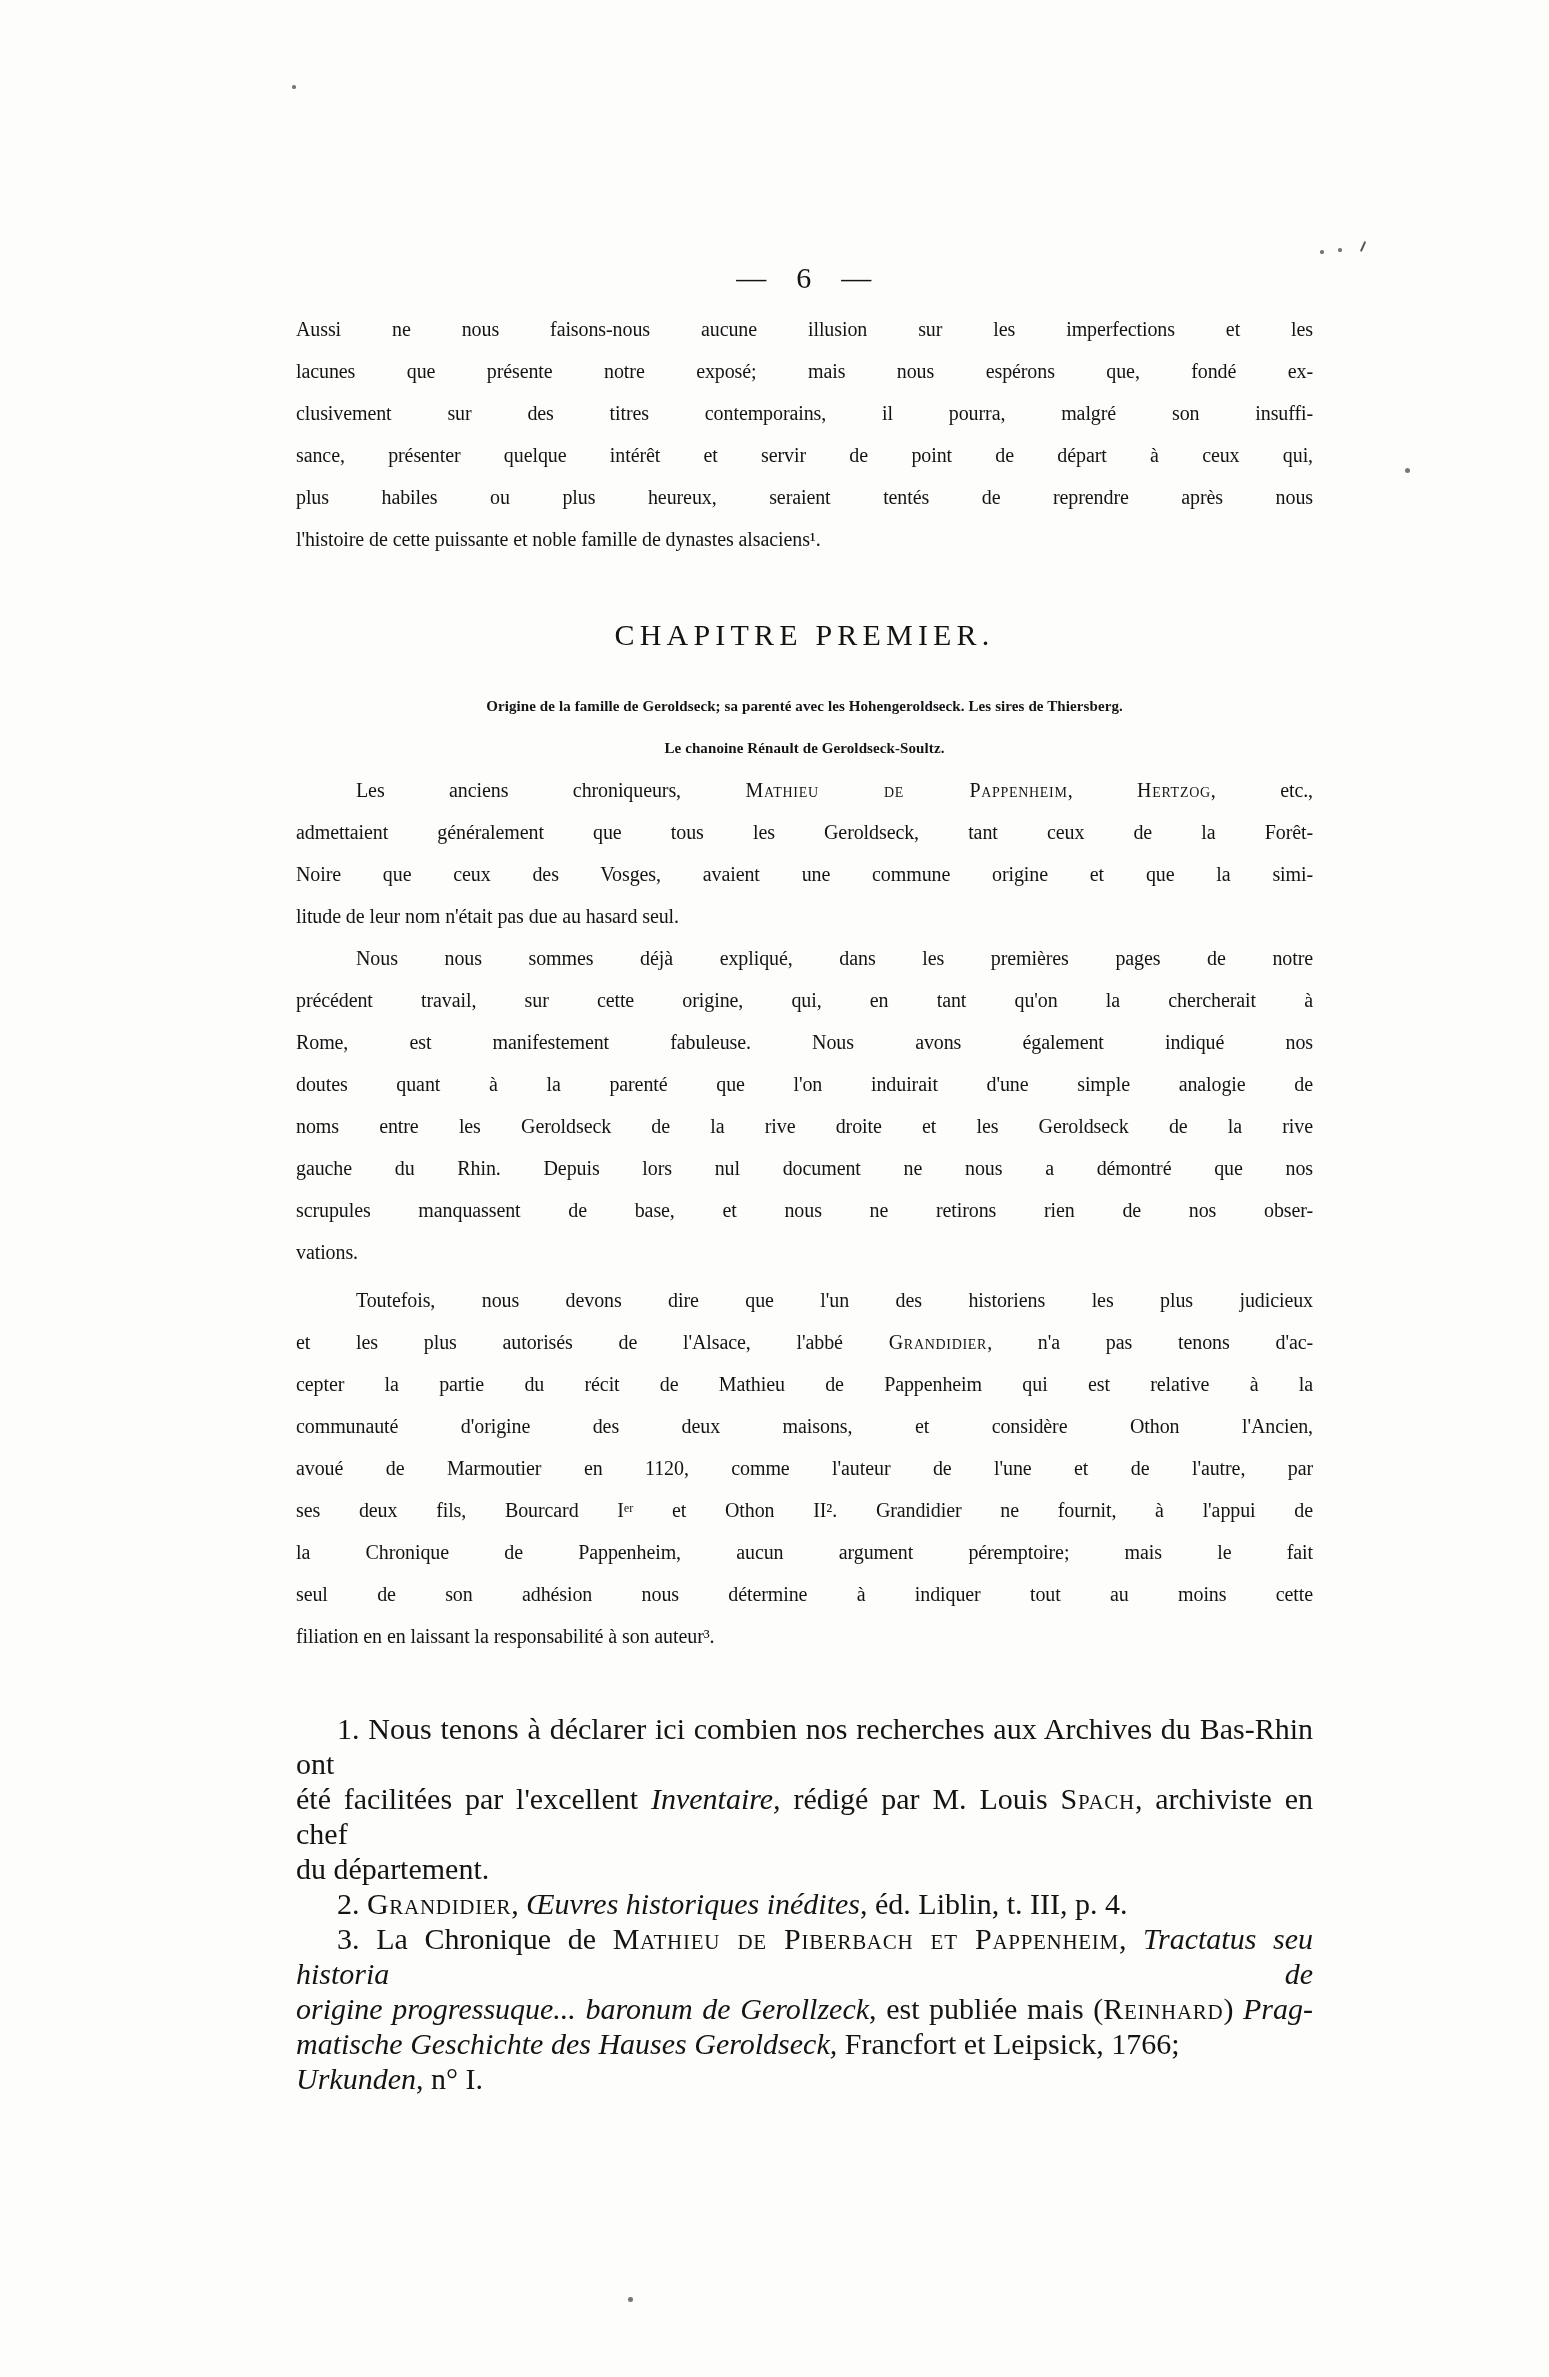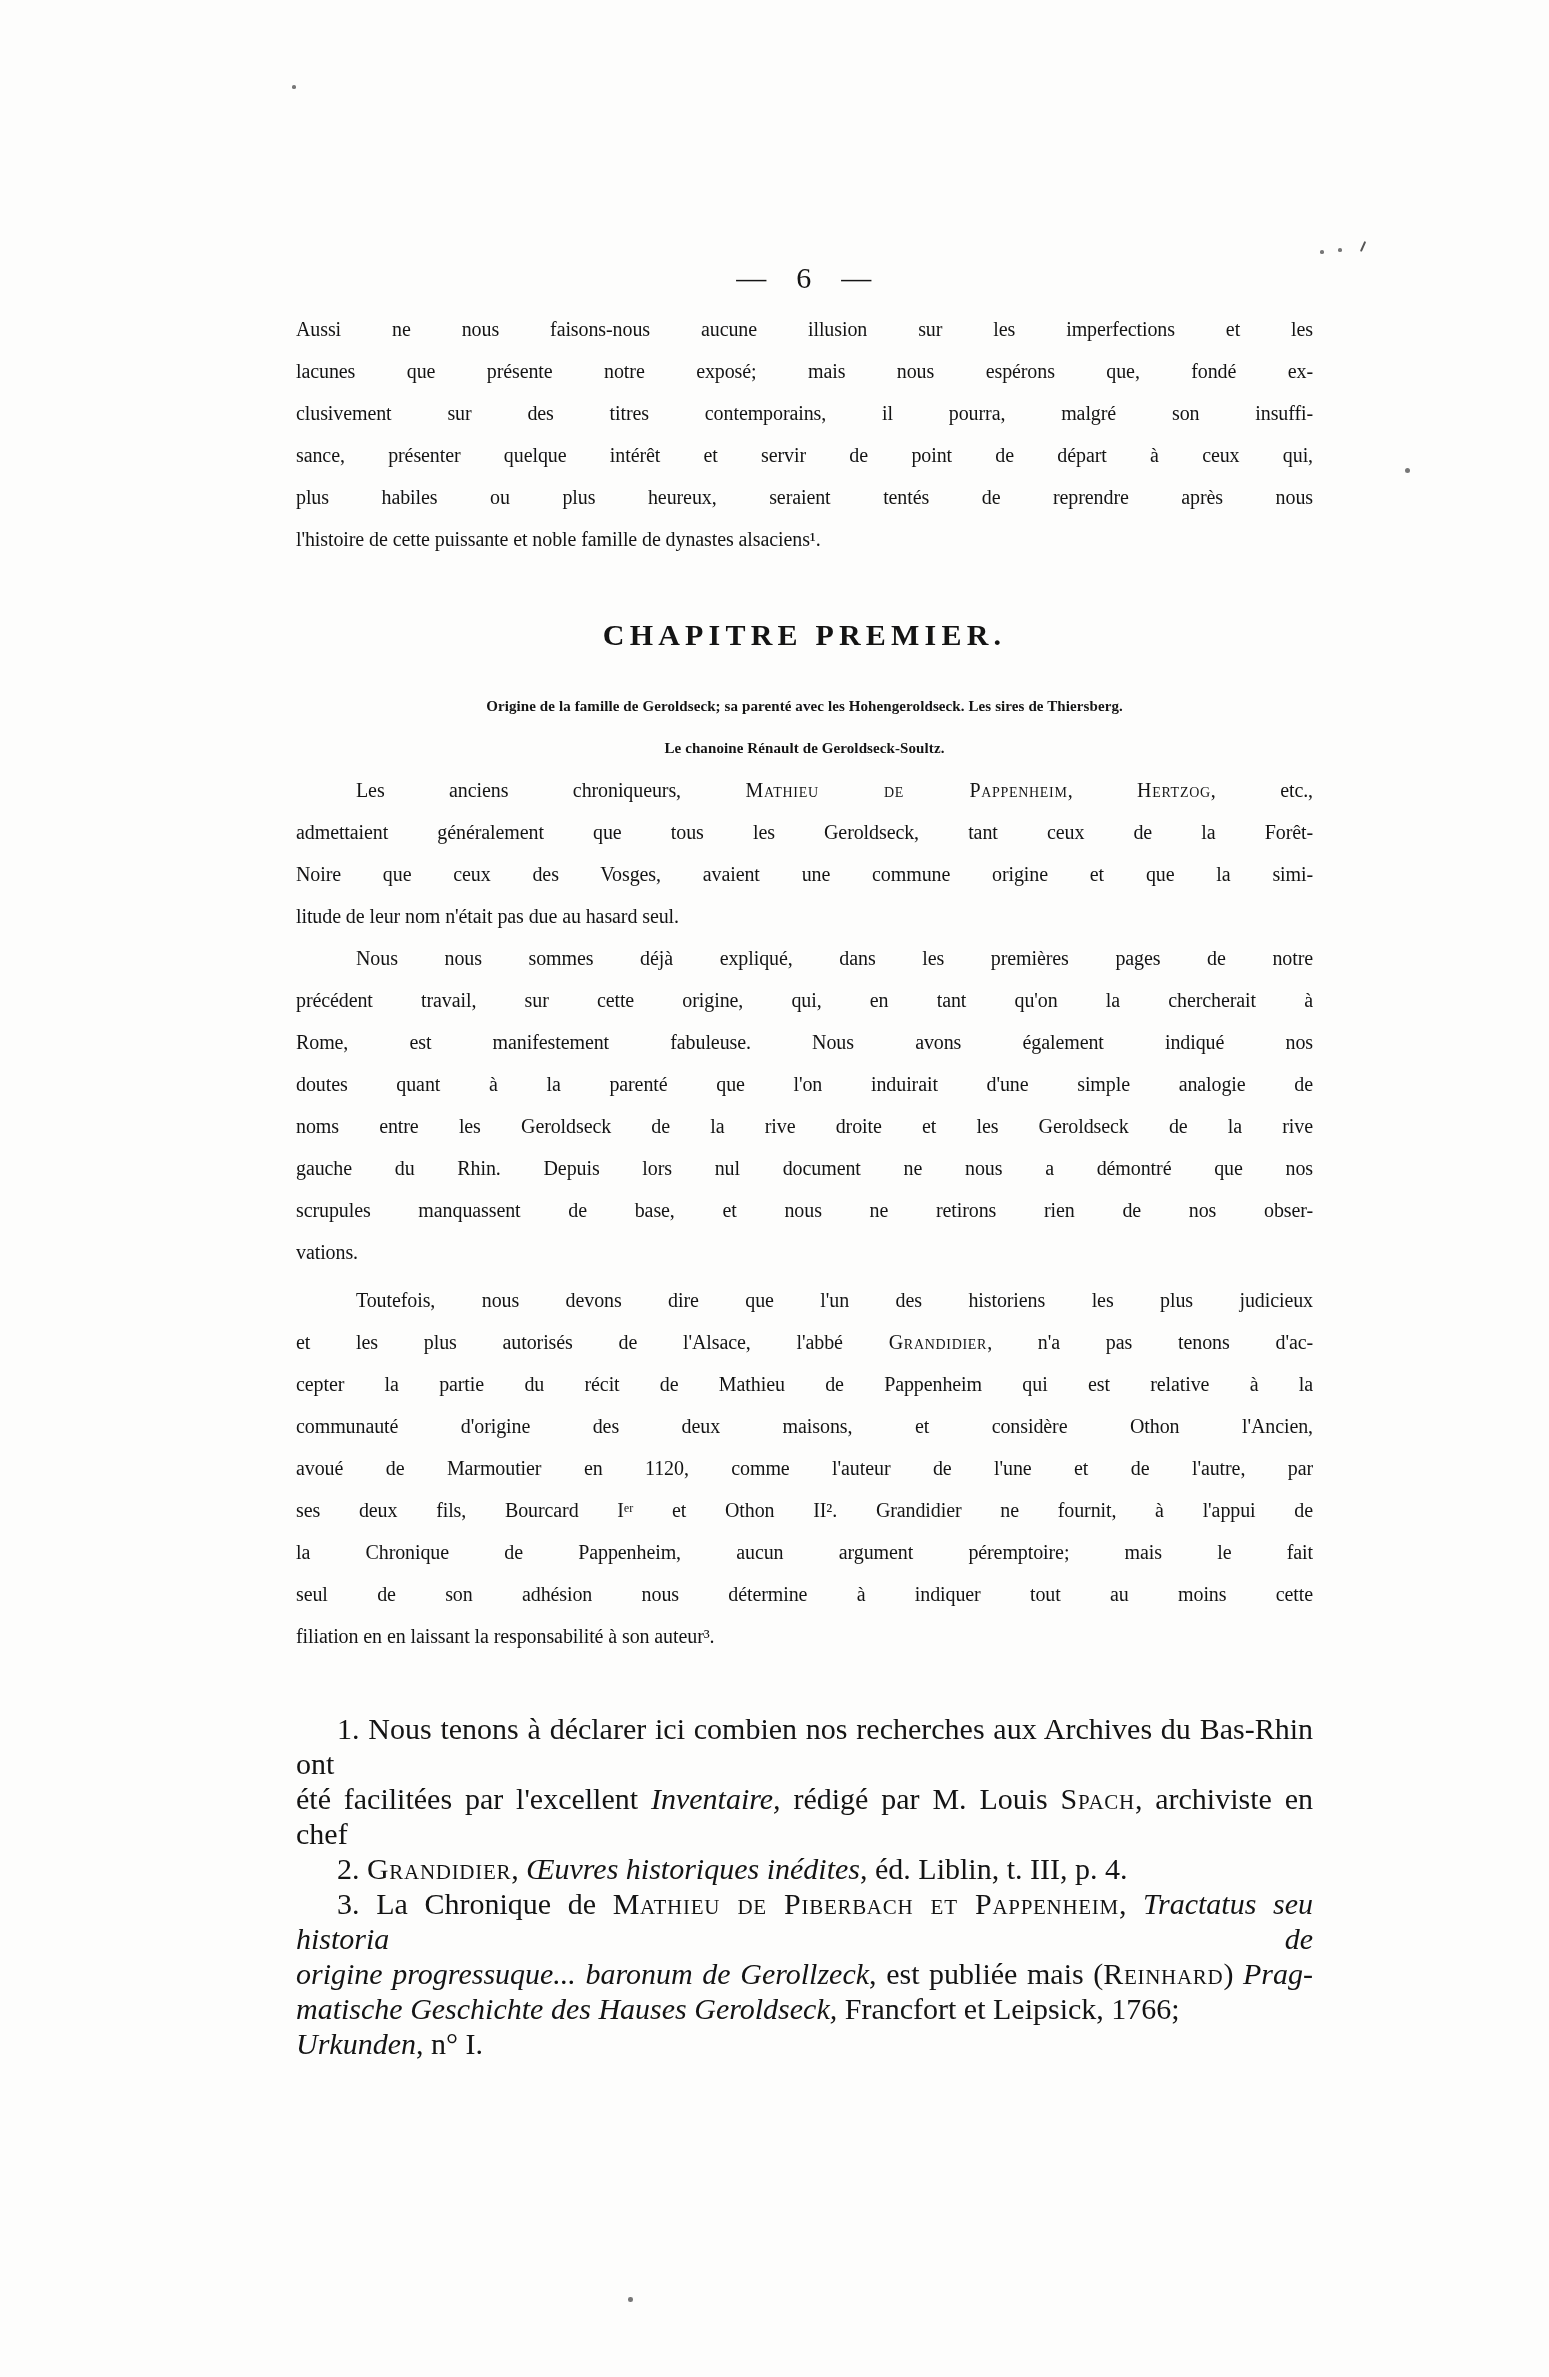--- a/index.html
+++ b/index.html
@@ -11,21 +11,21 @@
   .pagenum{
     position:absolute;left:296px;top:261px;width:1017px;text-align:center;
     font-size:30px;word-spacing:19.4px;letter-spacing:1.5px;
   }
   .column{position:absolute;left:296px;top:308px;width:1017px;}
   .line{line-height:42px;font-size:20px;letter-spacing:-0.1px;text-align:left;}
   .jl{text-align:justify;text-align-last:justify;}
   .in1{text-indent:60px;}
   .in2{text-indent:41px;}
   .chapter{
-    margin:52px 0 0 0;font-size:30px;font-weight:700;text-align:center;
+    margin:52px 0 0 0;font-size:30px;font-weight:400;text-align:center;
     letter-spacing:5.2px;line-height:45px;
   }
   .subtitle{margin-top:28px;font-weight:700;}
   .subtitle .line{font-size:15px;line-height:42px;text-align:center;letter-spacing:0.1px;}
   .para{margin:0;}
   .para-last{margin-top:6px;}
   .footnotes{margin-top:54px;}
   .footnotes .line{font-size:30px;line-height:35px;letter-spacing:0;}
   .sc{font-variant:small-caps;letter-spacing:0.7px;}
   .it{font-style:italic;}
@@ -76,20 +76,21 @@
         <div class="line jl"><span>communauté d'origine des deux maisons, et considère Othon l'Ancien,</span></div>
         <div class="line jl"><span>avoué de Marmoutier en 1120, comme l'auteur de l'une et de l'autre, par</span></div>
         <div class="line jl"><span>ses deux fils, Bourcard Iᵉʳ et Othon II². Grandidier ne fournit, à l'appui de</span></div>
         <div class="line jl"><span>la Chronique de Pappenheim, aucun argument péremptoire; mais le fait</span></div>
         <div class="line jl"><span>seul de son adhésion nous détermine à indiquer tout au moins cette</span></div>
         <div class="line"><span>filiation en en laissant la responsabilité à son auteur³.</span></div>
       </div>
     <div class="footnotes">
         <div class="line jl in2"><span>1. Nous tenons à déclarer ici combien nos recherches aux Archives du Bas-Rhin ont</span></div>
         <div class="line jl"><span>été facilitées par l'excellent </span><span class="it">Inventaire,</span><span> rédigé par M. Louis </span><span class="sc">Spach</span><span>, archiviste en chef</span></div>
+        <div class="line"><span>du département.</span></div>
         <div class="line in2"><span>2. </span><span class="sc">Grandidier</span><span>, </span><span class="it">Œuvres historiques inédites</span><span>, éd. Liblin, t. III, p. 4.</span></div>
         <div class="line jl in2"><span>3. La Chronique de </span><span class="sc">Mathieu de Piberbach et Pappenheim</span><span>, </span><span class="it">Tractatus seu historia de</span></div>
         <div class="line jl"><span class="it">origine progressuque... baronum de Gerollzeck</span><span>, est publiée mais (</span><span class="sc">Reinhard</span><span>) </span><span class="it">Prag-</span></div>
         <div class="line"><span class="it">matische Geschichte des Hauses Geroldseck,</span><span> Francfort et Leipsick, 1766; </span><span class="it">Urkunden</span><span>, n° I.</span></div>
       </div>
   </div>
 
   <div class="dot" style="left:292px;top:85px;width:3.7px;height:3.7px;"></div>
   <div class="dot" style="left:1320px;top:250px;width:3.7px;height:3.7px;"></div>
   <div class="dot" style="left:1338px;top:248px;width:3.7px;height:3.7px;"></div>

